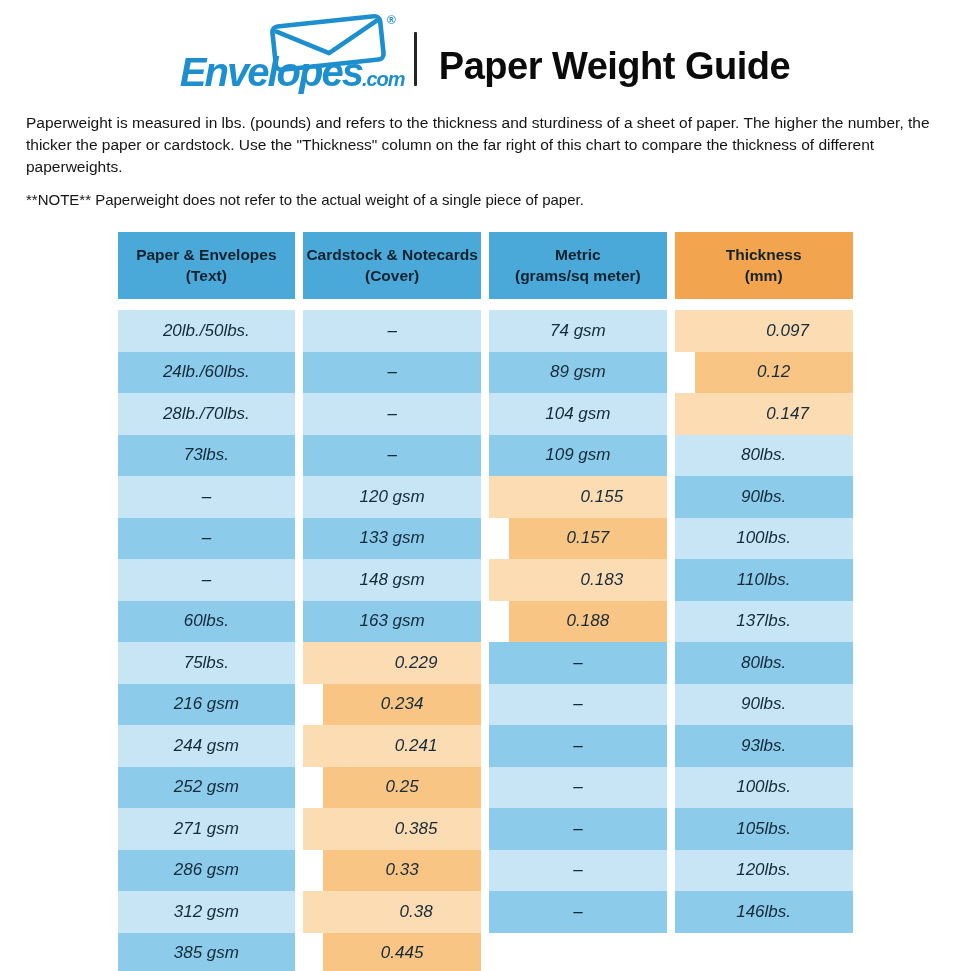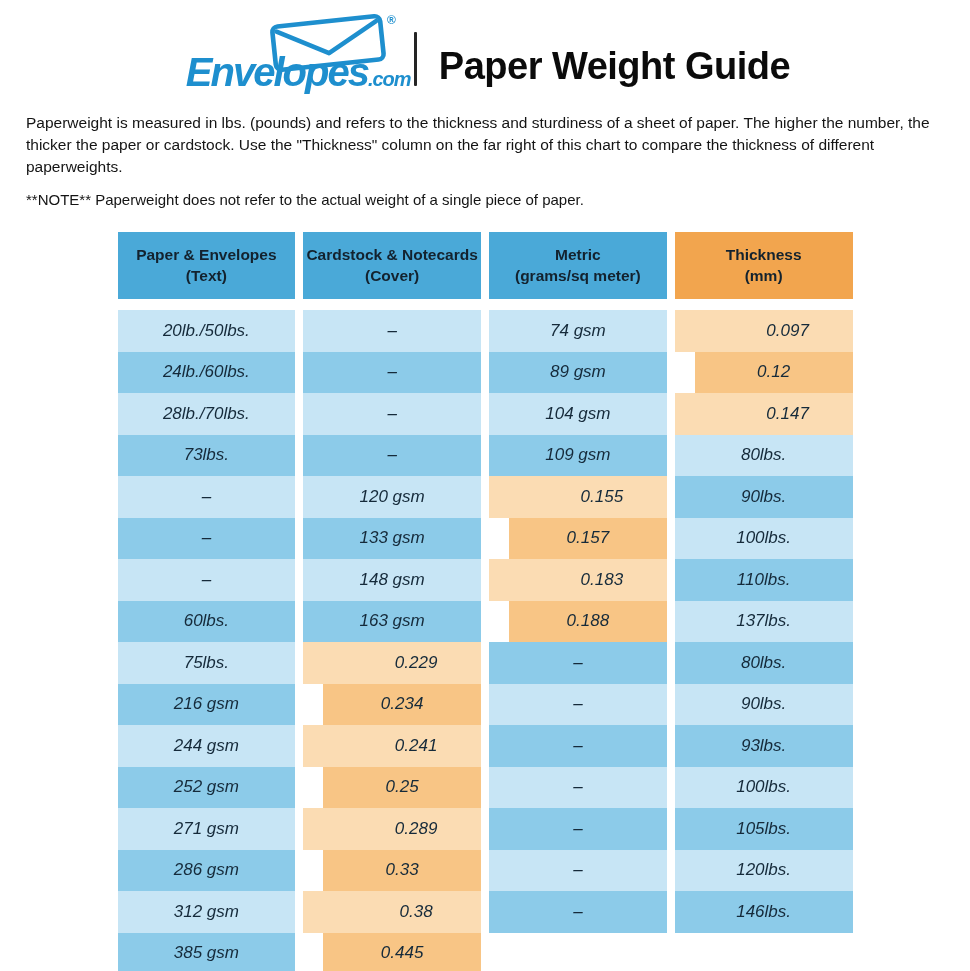--- a/index.html
+++ b/index.html
@@ -25,21 +25,21 @@
   .logo{position:relative;width:212px;height:76px;flex:0 0 auto;}
   .logo .envelope{
     position:absolute;left:86px;top:2px;width:124px;height:50px;
     transform:rotate(-6deg);
   }
   .logo .reg{
     position:absolute;right:-4px;top:-3px;font-size:12px;font-weight:bold;
     color:var(--brand-blue);font-style:normal;
   }
   .logo .logo-text{
-    position:absolute;left:6px;bottom:0;white-space:nowrap;
+    position:absolute;left:0;bottom:0;white-space:nowrap;
     font-size:40px;font-weight:bold;font-style:italic;
     color:var(--brand-blue);letter-spacing:-2px;line-height:1;
   }
   .logo .tld{font-size:20px;letter-spacing:-1px;}
   .divider{width:3px;height:54px;background:#252525;margin-bottom:6px;border-radius:1px;}
   .page-title{
     margin:0 0 4px 0;font-size:38px;font-weight:bold;color:#0b0b0b;
     letter-spacing:-0.5px;line-height:1.1;
   }
   
@@ -147,21 +147,21 @@
         <div class="td blue light">90lbs.</div>
         <div class="td blue light">244 gsm</div>
         <div class="td orange light">0.241</div>
         <div class="td blue dark">–</div>
         <div class="td blue dark">93lbs.</div>
         <div class="td blue dark">252 gsm</div>
         <div class="td orange dark">0.25</div>
         <div class="td blue light">–</div>
         <div class="td blue light">100lbs.</div>
         <div class="td blue light">271 gsm</div>
-        <div class="td orange light">0.289</div>
+        <div class="td orange light">0.385</div>
         <div class="td blue dark">–</div>
         <div class="td blue dark">105lbs.</div>
         <div class="td blue dark">286 gsm</div>
         <div class="td orange dark">0.33</div>
         <div class="td blue light">–</div>
         <div class="td blue light">120lbs.</div>
         <div class="td blue light">312 gsm</div>
         <div class="td orange light">0.38</div>
         <div class="td blue dark">–</div>
         <div class="td blue dark">146lbs.</div>

